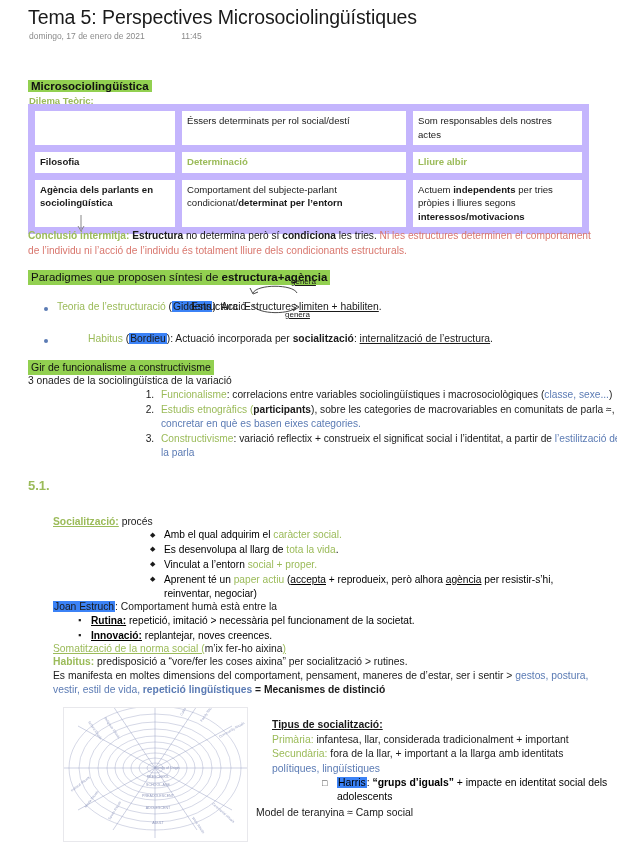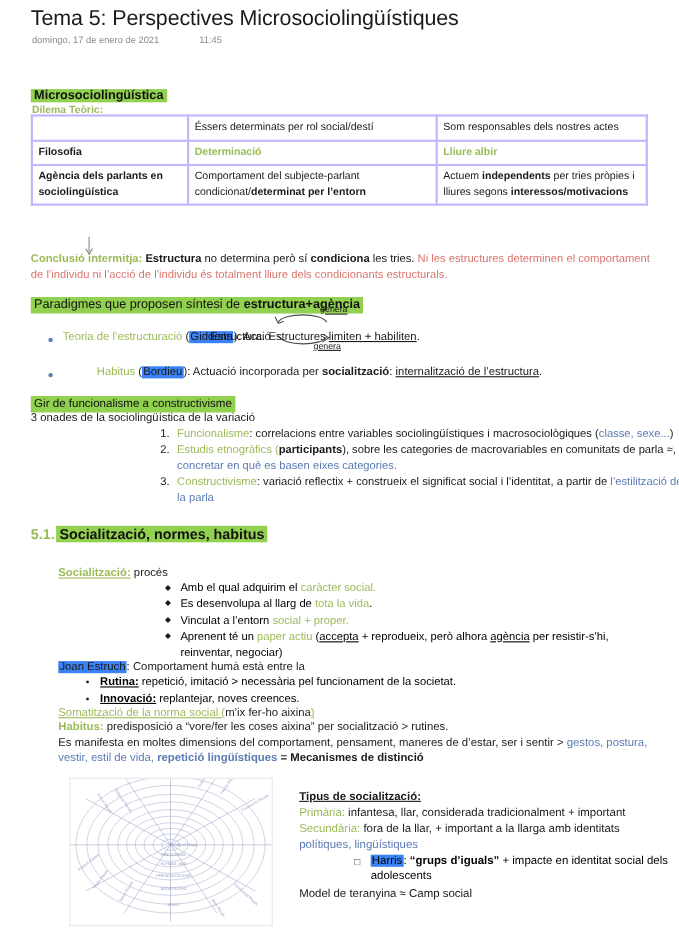--- a/index.html
+++ b/index.html
@@ -49,21 +49,21 @@
   }
 
   
   table.matrix{
     position:absolute;left:28px;top:104px;
     width:561px;border-collapse:collapse;
     font-size:9.6px;line-height:13.5px;
     table-layout:fixed;
   }
   table.matrix td{
-    border:2px solid #c4b5fd;
+    border:7px solid #c4b5fd;
     padding:3px 5px 4px 5px;
     vertical-align:top;
     color:#1a1a1a;
   }
   table.matrix td.c0{width:130px;}
   table.matrix td.c1{width:214px;}
   table.matrix td.c2{width:auto;}
   td.rowhead{font-weight:bold;margin-left:18px;}
 
   
@@ -152,21 +152,21 @@
   ul.hollow{
     position:absolute;left:322px;top:776px;width:290px;
     margin:0;padding:0;list-style:none;
     font-size:10.4px;line-height:14.4px;
   }
   ul.hollow li{position:relative;padding-left:15px;}
   ul.hollow li::before{
     content:"\25A1";position:absolute;left:0;top:-0.5px;
     font-size:9px;color:#3a3a3a;
   }
-  .model-line{left:272px;top:806px;font-size:10.4px;}
+  .model-line{left:256px;top:806px;font-size:10.4px;}
 </style>
 </head>
 <body>
 
 <div class="page">
 
   <div class="doc-title">Tema 5: Perspectives Microsociolingüístiques</div>
   <div class="doc-meta">
     <span>domingo, 17 de enero de 2021</span>
     <span class="time">11:45</span>
@@ -257,21 +257,20 @@
     <li>
       <span class="green">Estudis etnogràfics (</span><span class="b">participants</span><span>), sobre les categories de macrovariables en comunitats de parla ≈,</span>
       <span class="blue">concretar en què es basen eixes categories.</span>
     </li>
     <li>
       <span class="green">Constructivisme</span><span>: variació reflectix + construeix el significat social i l’identitat, a partir de </span><span class="blue">l’estilització de la parla</span>
     </li>
   </ol>
 
   <div class="num51">5.1.</div>
-  <div class="h51">Socialització, normes, habitus</div>
 
   <div class="blk socialitzacio-lbl">
     <span class="green b u">Socialització:</span><span> procés</span>
   </div>
 
   <ul class="diamonds">
     <li>
       <span>Amb el qual adquirim el </span><span class="green">caràcter social.</span>
     </li>
     <li>

